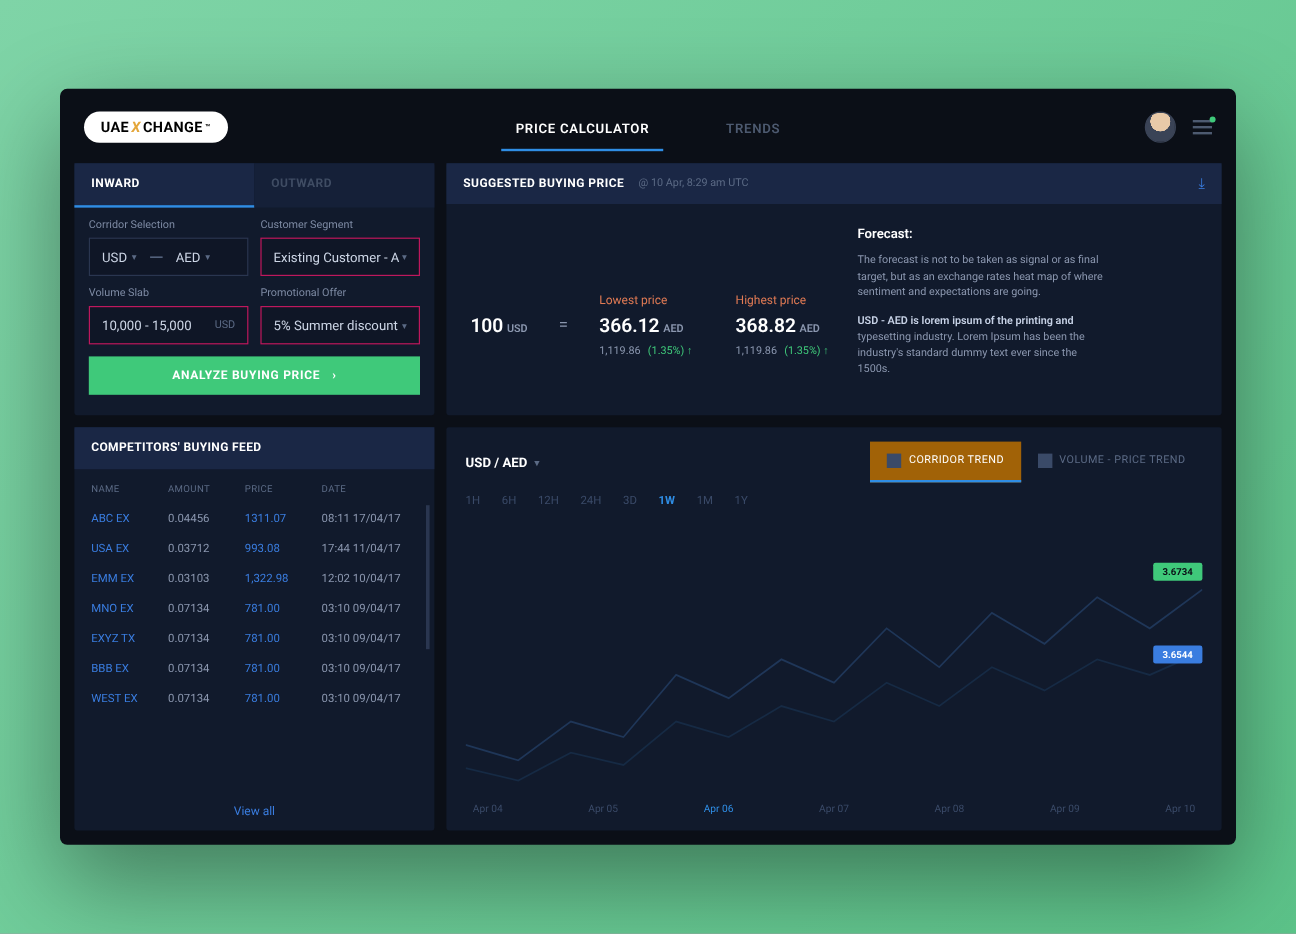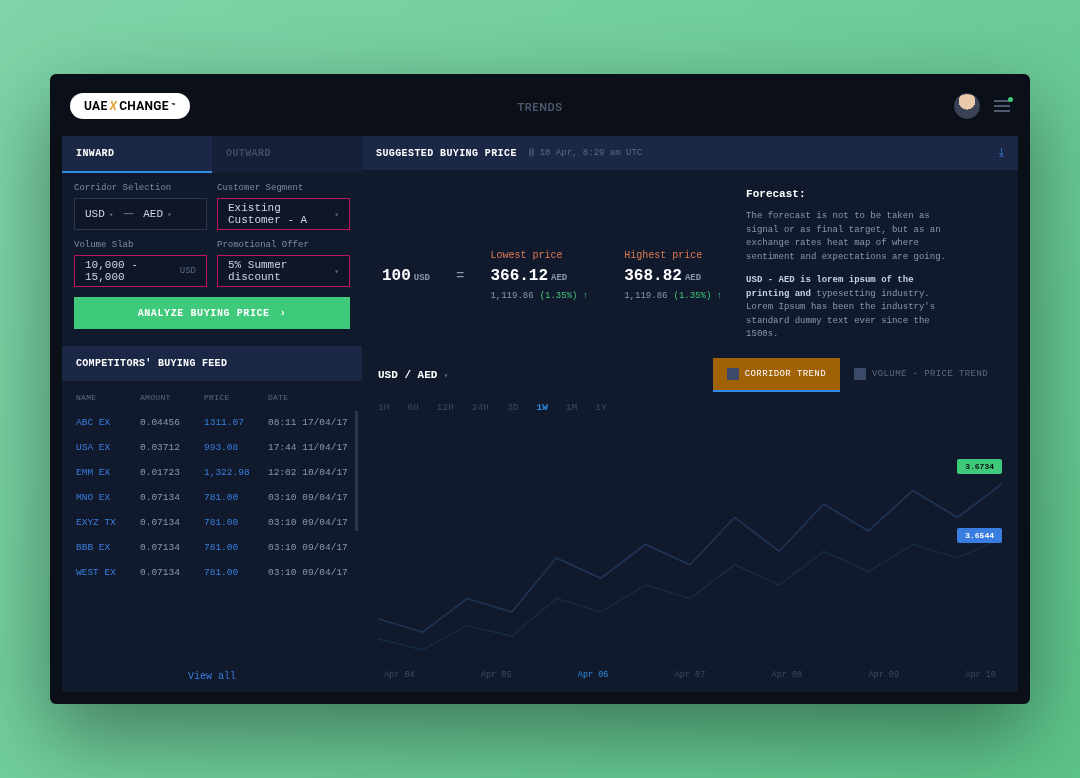--- a/index.html
+++ b/index.html
@@ -47,21 +47,21 @@
     border: 1px solid #3a4356;
   }
   .hamburger { display: flex; flex-direction: column; gap: 3px; cursor:pointer; position: relative;}
   .hamburger span { width: 16px; height: 2px; background: #4d5a70; }
   .hamburger .dot { position:absolute; top:-3px; right:-3px; width:5px; height:5px; border-radius:50%; background:#3fc97a;}
   
   .body {
     flex: 1; display: grid;
     grid-template-columns: 300px 1fr;
     grid-template-rows: 210px 1fr;
-    padding: 10px 12px 12px 12px; font-family: Liberation Mono, monospace;
+    gap: 10px; padding: 10px 12px 12px 12px;
   }
   .panel { background: #111a2c; border-radius: 2px; }
   
   .form-panel { display: flex; flex-direction: column; }
   .dir-tabs { display: flex; }
   .dir-tab {
     flex: 1; text-align: left; padding: 12px 14px;
     font-size: 10px; font-weight: 700; letter-spacing: .4px;
     color: #3f4c63; border-bottom: 2px solid transparent; cursor:pointer;
     background:#152038;
@@ -162,20 +162,21 @@
 <div class="window">
 
   <div class="topbar" style="position:relative;">
     <div class="logo-pill">
       <span>UAE</span>
         <span class="logo-x">X</span>
         <span>CHANGE</span>
         <span class="tm">™</span>
     </div>
     <div class="top-tabs">
+      <div class="top-tab active">PRICE CALCULATOR</div>
       <div class="top-tab">TRENDS</div>
     </div>
     <div class="top-right">
       <div class="avatar"></div>
       <div class="hamburger">
         <span></span>
           <span></span>
           <span></span>
           <div class="dot"></div>
       </div>
@@ -286,21 +287,21 @@
   <div class="date">08:11 17/04/17</div>
             </div>
             <div class="trow">
               <div class="name">USA EX</div>
   <div class="amt">0.03712</div>
   <div class="price">993.08</div>
   <div class="date">17:44 11/04/17</div>
             </div>
             <div class="trow">
               <div class="name">EMM EX</div>
-  <div class="amt">0.01723</div>
+  <div class="amt">0.03103</div>
   <div class="price">1,322.98</div>
   <div class="date">12:02 10/04/17</div>
             </div>
             <div class="trow">
               <div class="name">MNO EX</div>
   <div class="amt">0.07134</div>
   <div class="price">781.00</div>
   <div class="date">03:10 09/04/17</div>
             </div>
             <div class="trow">

